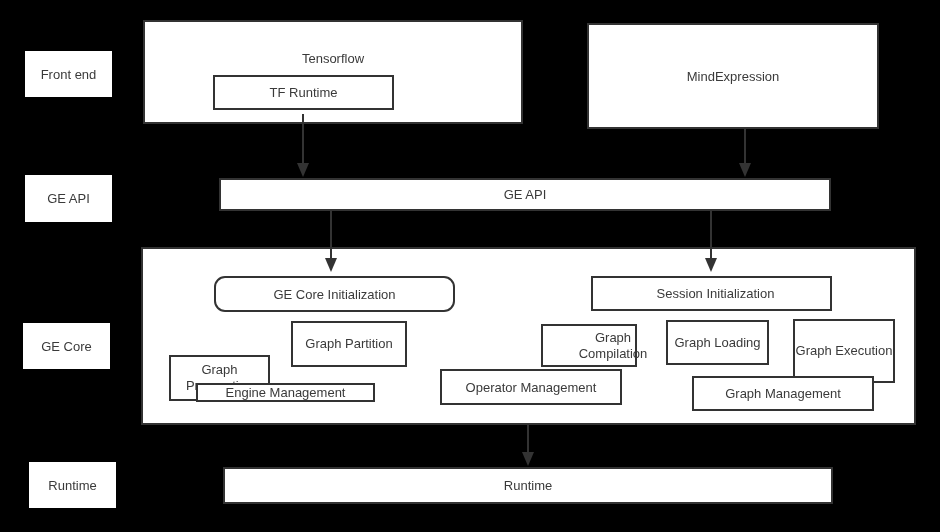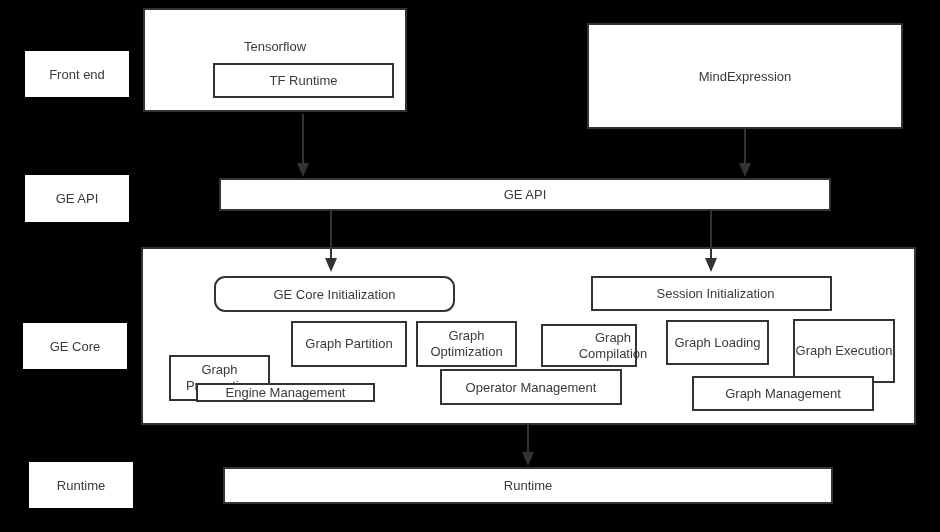--- a/index.html
+++ b/index.html
@@ -8,51 +8,51 @@
     width: 940px;
     height: 532px;
     background: #000000;
     font-family: "Liberation Sans", "DejaVu Sans", sans-serif;
     color: #3a3a3a;
     overflow: hidden;
   }
   .side-label {
     position: absolute;
     left: 25px;
-    width: 104px;
+    width: 87px;
     height: 46px;
     background: #ffffff;
     display: flex;
     align-items: center;
     justify-content: center;
     font-size: 13px;
   }
   .box {
     position: absolute;
     background: #ffffff;
     border: 2px solid #333333;
     box-sizing: border-box;
   }
   .flex-center {
     display: flex;
     align-items: center;
     justify-content: center;
     text-align: center;
     font-size: 13px;
   }
-  #tensorflow-box { left: 143px; top: 8px; width: 264px; height: 104px; padding-left: 12px; }
+  #tensorflow-box { left: 143px; top: 20px; width: 380px; height: 104px; padding-left: 12px; }
   #tensorflow-title {
     position: absolute; top: 29px; left: 0; width: 100%;
     text-align: center; font-size: 13px;
   }
   #tf-adapter-box {
     position: absolute; left: 68px; top: 53px; width: 181px; height: 35px;
     background: #ffffff; border: 2px solid #333333; box-sizing: border-box;
   }
-  #mindexpression-box { left: 587px; top: 23px; width: 316px; height: 106px; }
+  #mindexpression-box { left: 587px; top: 23px; width: 292px; height: 106px; }
   #ge-api-bar { left: 219px; top: 178px; width: 612px; height: 33px; }
   #ge-core-box { left: 141px; top: 247px; width: 775px; height: 178px; }
   #ge-core-box .inner { position: absolute; background: #ffffff; border: 2px solid #333333; box-sizing: border-box; }
   #ge-core-init-box      { left: 71px;  top: 27px;  width: 241px; height: 36px; border-radius: 11px; }
   #session-init-box      { left: 448px; top: 27px;  width: 241px; height: 35px; padding-left: 8px; }
   #module-preparation    { left: 26px;  top: 73px;  width: 101px; height: 46px; margin-top: 33px; }
   #module-partition      { left: 148px; top: 72px;  width: 116px; height: 46px; }
   #module-optimization   { left: 273px; top: 72px;  width: 101px; height: 46px; }
   #module-compilation    { left: 398px; top: 75px;  width: 96px; height: 43px; padding-left: 48px; }
   #module-loading        { left: 523px; top: 71px;  width: 103px; height: 45px; }
@@ -100,21 +100,20 @@
   <div class="box flex-center" id="mindexpression-box">MindExpression</div>
 
   <div class="box flex-center" id="ge-api-bar">GE API</div>
 
   <div class="box" id="ge-core-box">
     <div class="inner flex-center" id="ge-core-init-box">GE Core Initialization</div>
     <div class="inner flex-center" id="session-init-box">Session Initialization</div>
 
     <div class="inner flex-center module" id="module-preparation">Graph Preparation</div>
     <div class="inner flex-center module" id="module-partition">Graph Partition</div>
-    <div class="inner flex-center module" id="module-optimization">Graph Optimization</div>
     <div class="inner flex-center module" id="module-compilation">Graph Compilation</div>
     <div class="inner flex-center module" id="module-loading">Graph Loading</div>
     <div class="inner flex-center module" id="module-execution">Graph Execution</div>
 
     <div class="inner flex-center" id="mgmt-engine">Engine Management</div>
     <div class="inner flex-center" id="mgmt-operator">Operator Management</div>
     <div class="inner flex-center" id="mgmt-graph">Graph Management</div>
   </div>
 
   <div class="box flex-center" id="runtime-bar">Runtime</div>

